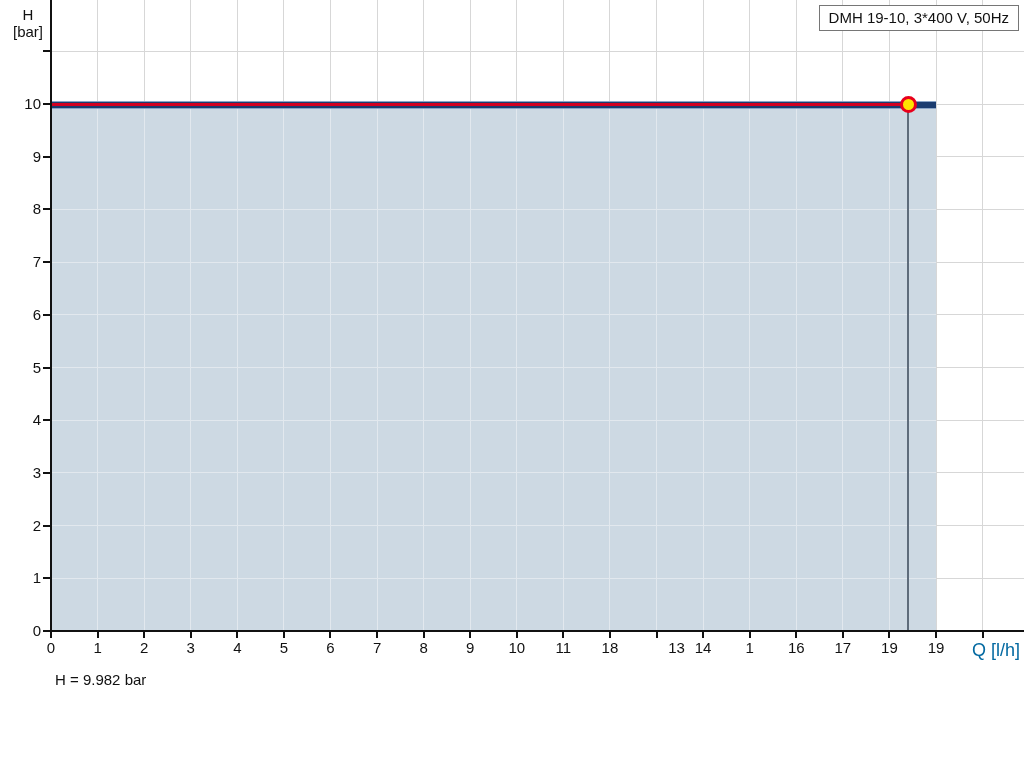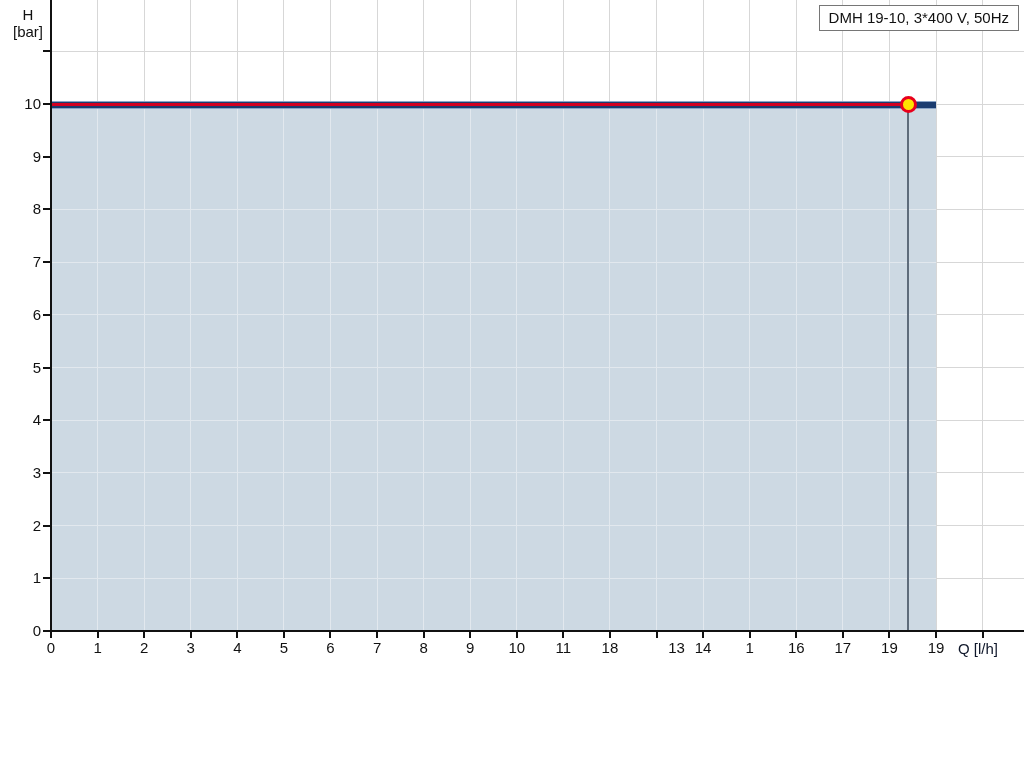--- a/index.html
+++ b/index.html
@@ -10,22 +10,22 @@
   .stage *{box-sizing:border-box;}
   #plot div{position:absolute;}
   .axis-line{position:absolute;background:#111;}
   .y-axis-line{left:50px;top:0;width:2px;height:632px;}
   .x-axis-line{left:50px;top:630px;width:974px;height:2px;}
   .y-title{
     position:absolute;left:4px;top:6px;width:48px;text-align:center;
     font-size:15px;line-height:17px;color:#111;
   }
   .x-title{
-    position:absolute;left:958px;top:640px;width:62px;text-align:left;
-    font-size:15px;color:#0f172a;white-space:nowrap;
+    position:absolute;left:958px;top:640px;width:62px;text-align:right;
+    font-size:18px;color:#0369a1;white-space:nowrap;
   }
   .legend{
     position:absolute;top:5px;right:5px;background:#fff;border:1px solid #767676;
     padding:3px 9px 4px 9px;font-size:15px;color:#111;white-space:nowrap;
   }
   .info{position:absolute;left:55px;top:669px;font-size:15px;color:#111;}
   .info div{line-height:22px;white-space:nowrap;}
   .tick-label-x{position:absolute;width:30px;text-align:center;font-size:15px;color:#111;top:639px;}
   .tick-label-y{position:absolute;width:32px;text-align:right;font-size:15px;color:#111;left:9px;}
 </style>
@@ -172,14 +172,15 @@
     <div>[bar]</div>
   </div>
 
   <div class="x-title">Q [l/h]</div>
 
   <div class="legend">
     <span>DMH 19-10, 3*400 V, 50Hz</span>
   </div>
 
   <div class="info" id="info">
+      <div>H = 9.982 bar</div>
     </div>
 </div>
 
 </body></html>

